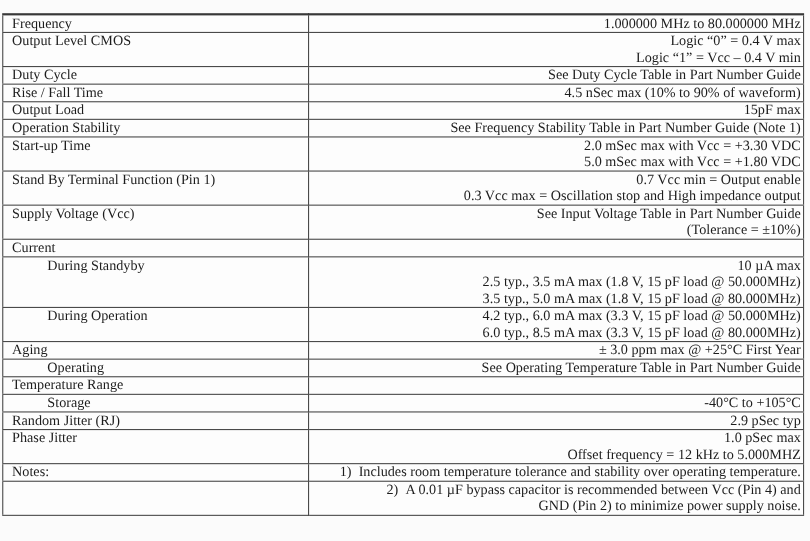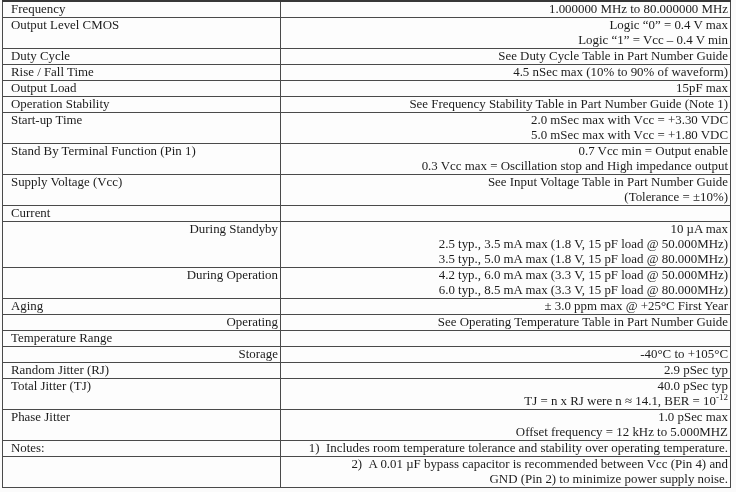--- a/index.html
+++ b/index.html
@@ -16,21 +16,21 @@
     background:var(--bg);
     color:var(--text);
     font-family:"Liberation Serif","DejaVu Serif",serif;
   }
   .page{width:736px;height:492px;position:relative;}
   table.spec-table{
     border-collapse:collapse;
     table-layout:fixed;
     width:729px;
     margin-left:2px;
-    margin-top:0;
+    margin-top:12px;
     background:var(--cell-bg);
     border-top:2px solid var(--border-dark);
     border-left:1px solid var(--border);
     border-right:1px solid var(--border);
     padding-left:25px;
   }
   col.c-param{width:278px;}
   td{
     border-bottom:1px solid var(--border);
     font-size:12.9px;
@@ -38,21 +38,21 @@
     padding:0;
     vertical-align:top;
     overflow:hidden;
     white-space:nowrap;
   }
   td.param{
     border-right:1px solid var(--border);
     padding-left:8px;
     padding-right:2px;
   }
-  td.param.indent{padding-left:40px;text-align:right;}
+  td.param.indent{padding-left:40px;}
   td.value{text-align:right;padding:0 2px;}
   td sup{font-size:9px;line-height:0;vertical-align:super;letter-spacing:0;}
 </style>
 </head>
 <body>
 
 <div class="page">
   <table class="spec-table">
     <colgroup>
       <col class="c-param">
@@ -158,27 +158,20 @@
             <div>-40°C  to +105°C</div>
           </td>
         </tr>
         <tr>
           <td class="param">Random Jitter (RJ)</td>
           <td class="value">
             <div>2.9 pSec typ</div>
           </td>
         </tr>
         <tr>
-          <td class="param">Total Jitter (TJ)</td>
-          <td class="value">
-            <div>40.0 pSec typ</div>
-            <div><span>TJ = n x RJ were n ≈ 14.1, BER = 10</span><sup>-12</sup></div>
-          </td>
-        </tr>
-        <tr>
           <td class="param">Phase Jitter</td>
           <td class="value">
             <div>1.0 pSec max</div>
             <div>Offset frequency = 12 kHz to 5.000MHZ</div>
           </td>
         </tr>
         <tr>
           <td class="param">Notes:</td>
           <td class="value">
             <div>1) Includes room temperature tolerance and stability over operating temperature.</div>

